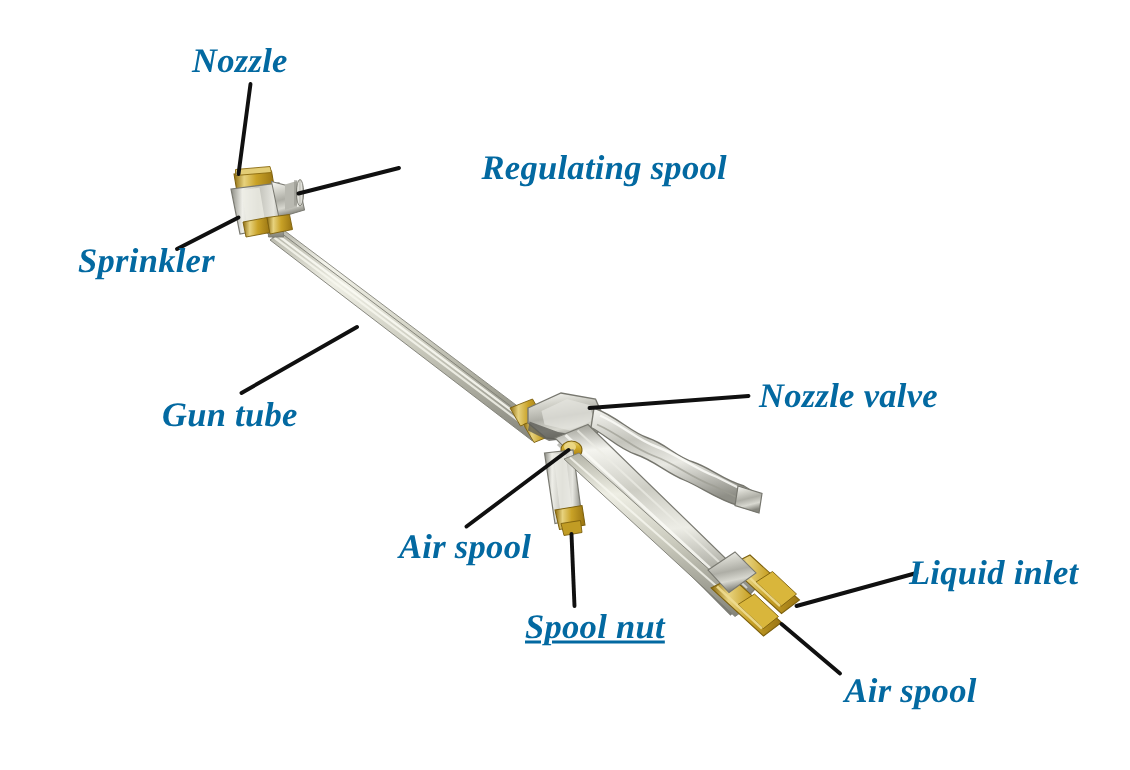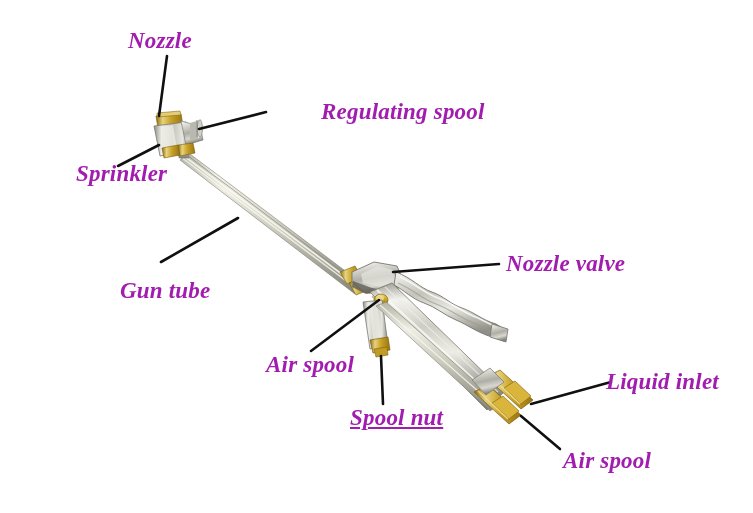--- a/index.html
+++ b/index.html
@@ -21,21 +21,21 @@
     top: 0;
     width: 753px;
     height: 513px;
   }
   .label-text {
     position: absolute;
     font-family: "Liberation Serif", "DejaVu Serif", serif;
     font-weight: bold;
     font-style: italic;
     font-size: 23px;
-    color: #a21caf;
+    color: #0369a1;
     white-space: nowrap;
     letter-spacing: 0.2px;
     line-height: 1;
   }
 </style>
 </head>
 <body>
 
 <div id="diagram-root">
 
@@ -209,22 +209,22 @@
         <line x1="311" y1="351" x2="379" y2="300"></line>
         <line x1="611" y1="382" x2="531" y2="404"></line>
         <line x1="383" y1="404" x2="381" y2="356"></line>
         <line x1="560" y1="449" x2="521" y2="416"></line>
       </g>
   </svg>
 
   <div id="labels-layer">
       <div class="label-text" style="left: 128px; top: 29px;">Nozzle</div>
       <div class="label-text" style="left: 274px; top: 100px; margin-left: 47px;">Regulating spool</div>
-      <div class="label-text" style="left: 52px; top: 162px; margin-left: 24px;">Sprinkler</div>
-      <div class="label-text" style="left: 108px; top: 279px; margin-left: 12px;">Gun tube</div>
+      <div class="label-text" style="left: 52px; top: 162px;">Sprinkler</div>
+      <div class="label-text" style="left: 108px; top: 265px;">Gun tube</div>
       <div class="label-text" style="left: 506px; top: 252px;">Nozzle valve</div>
       <div class="label-text" style="left: 266px; top: 353px;">Air spool</div>
       <div class="label-text" style="left: 606px; top: 370px;">Liquid inlet</div>
       <div class="label-text" style="left: 350px; top: 406px; text-decoration: underline;">Spool nut</div>
       <div class="label-text" style="left: 563px; top: 449px;">Air spool</div>
     </div>
 
 </div>
 
 </body></html>

